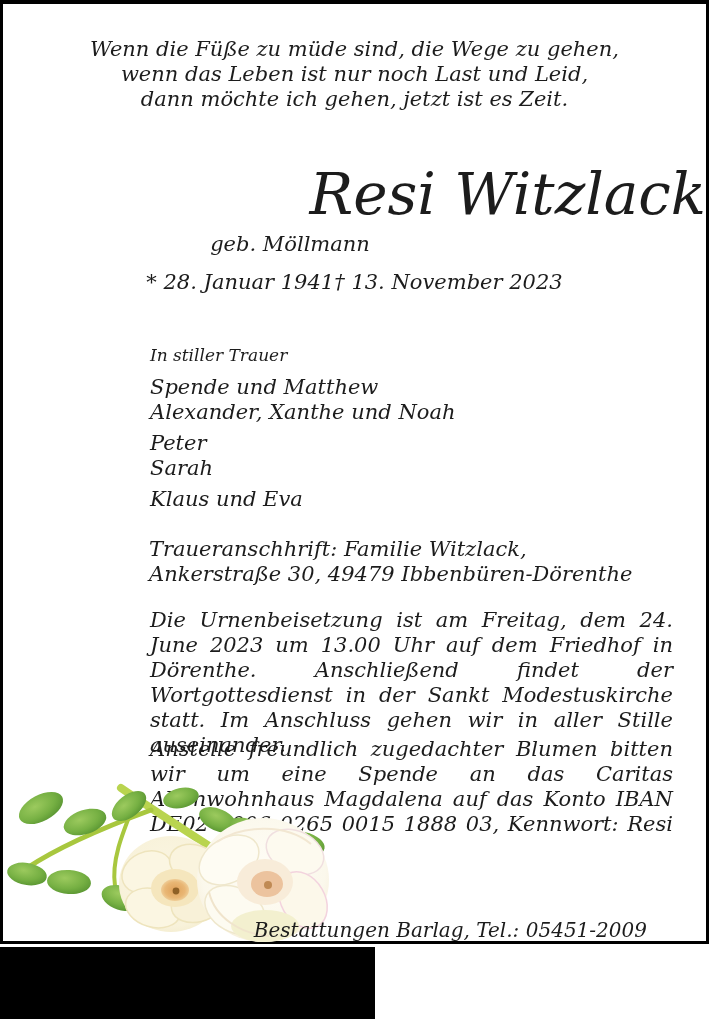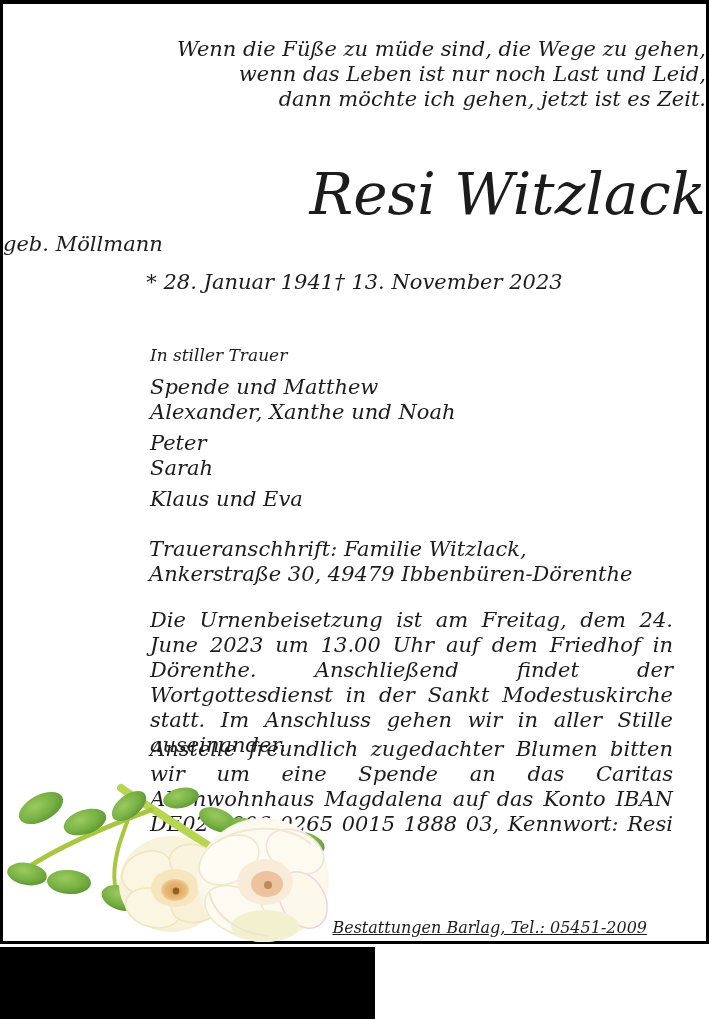--- a/index.html
+++ b/index.html
@@ -7,43 +7,43 @@
     width:709px;height:1019px;position:relative;background:#ffffff;
     font-family:"DejaVu Serif","Liberation Serif",serif;
     color:#1c1c1c;overflow:hidden;
   }
   .card{
     position:absolute;left:0;top:0;width:709px;height:944px;
     box-sizing:border-box;background:#ffffff;
     border:3px solid #000;border-top-width:4px;
   }
   
-  .poem{position:absolute;left:0;top:33px;width:703px;text-align:right;
+  .poem{position:absolute;left:0;top:33px;width:703px;text-align:center;
         font-style:italic;font-size:21px;line-height:25px;}
   
   .deceased-name{position:absolute;left:0;top:158px;width:703px;text-align:right;
         font-style:italic;font-size:58px;line-height:64px;}
-  .birth-name{position:absolute;left:0;top:228px;width:574px;
+  .birth-name{position:absolute;left:0;top:228px;width:574px;text-align:center;
         font-style:italic;font-size:21px;}
   .dates{position:absolute;left:0;top:266px;width:703px;
         display:flex;justify-content:center;
         font-style:italic;font-size:21px;}
   .intro{position:absolute;left:147px;top:341px;font-style:italic;font-size:17px;}
   .mourners{position:absolute;left:147px;top:371px;font-style:italic;
         font-size:21px;line-height:25px;}
   .mourner-line.gap{margin-top:6px;}
   .address{position:absolute;left:146px;top:533px;font-style:italic;
         font-size:21px;line-height:25px;}
   .para{position:absolute;left:147px;width:523px;font-style:italic;
         font-size:21px;line-height:25px;text-align:justify;}
   .para1{top:604px;}
   .para2{top:733px;}
   
   .funeral-home{position:absolute;right:59px;top:914px;
-        font-style:italic;font-size:16px;text-decoration:underline;}
+        font-style:italic;font-size:20px;}
   
   .flowers{position:absolute;left:0;top:778px;width:338px;height:163px;}
   
   .black-bar{position:absolute;left:0;top:947px;width:375px;height:72px;background:#000;}
 </style>
 </head>
 <body>
 
 <div class="card">
 

